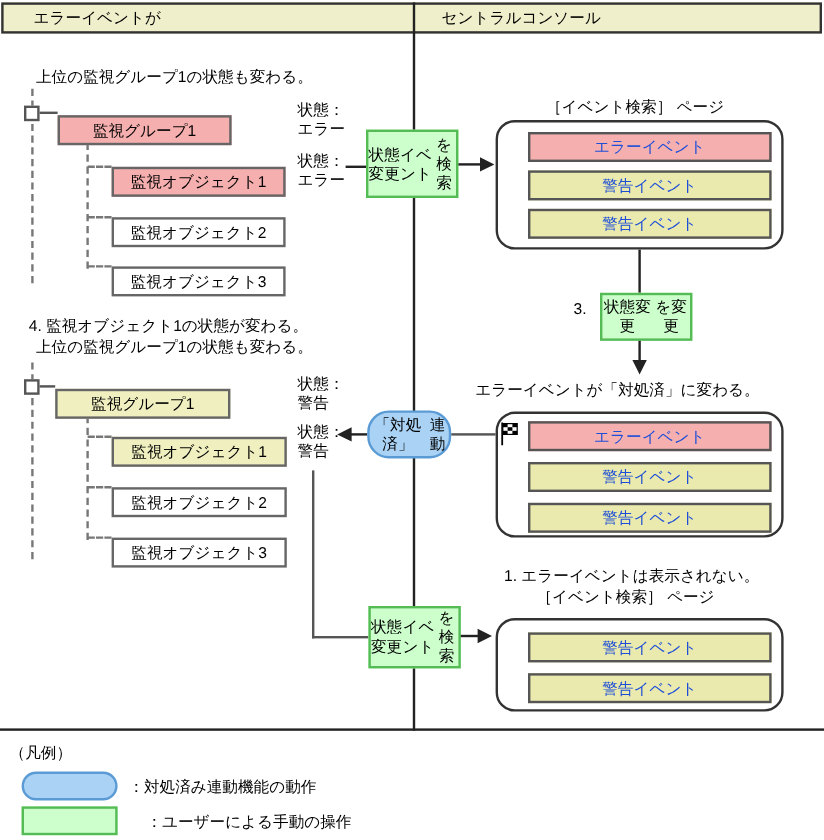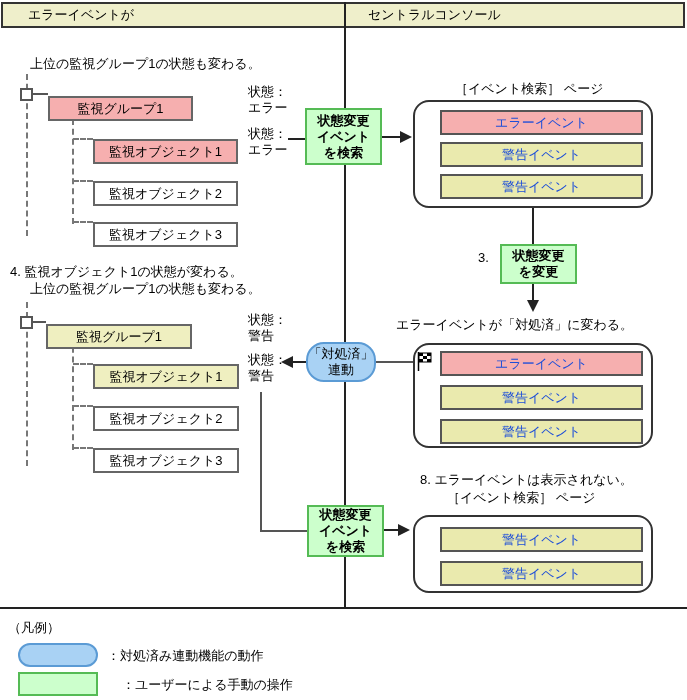--- a/index.html
+++ b/index.html
@@ -10,24 +10,24 @@
   .hdr{background:var(--header-bg,#EFEFCB);border:2px solid #333;}
   .node{display:flex;align-items:center;justify-content:center;
         border:2px solid #666;font-size:13px;color:#000;white-space:nowrap;background:#fff;margin-top:12px;}
   .pink{background:var(--error-pink,#F6AFAF);}
   .yellow{background:var(--tree-yellow,#EFEFC0);}
   .bar{display:flex;align-items:center;justify-content:center;border:2px solid #555;
        font-size:13px;color:#1d4ed8;white-space:nowrap;}
   .bar.err{background:var(--error-pink,#F6AFAF);}
   .bar.warn{background:var(--warning-yellow,#EAEAAE);}
   .gbox{background:var(--manual-green,#CCFFCC);border:2px solid var(--manual-green-border,#55BB55);
-        display:flex;flex-direction:column;align-items:center;justify-content:center;
-        font-size:13px;color:#000;line-height:16px;text-align:center;font-weight:bold;}
+        display:flex;flex-direction:row;align-items:center;justify-content:center;
+        font-size:13px;color:#000;line-height:16px;text-align:center;}
   .ell{background:var(--auto-blue,#A9D2F4);border:2px solid var(--auto-blue-border,#5B9BD5);
-       border-radius:18px;display:flex;flex-direction:column;align-items:center;justify-content:center;
+       border-radius:18px;display:flex;align-items:center;justify-content:center;
        font-size:13px;color:#000;line-height:16px;text-align:center;}
   .rrect{background:#fff;border:2px solid #333;border-radius:16px;}
   .vline{background:#222;width:2px;}
   .hline{background:#222;height:2px;}
   .vdash{width:0;border-left:2px dashed #777;}
   .hdash{height:0;border-top:2px dashed #777;}
   .ah-r{width:0;height:0;border-top:6px solid transparent;border-bottom:6px solid transparent;border-left:12px solid #222;}
   .ah-l{width:0;height:0;border-top:6px solid transparent;border-bottom:6px solid transparent;border-right:12px solid #222;}
   .ah-d{width:0;height:0;border-left:6px solid transparent;border-right:6px solid transparent;border-top:12px solid #222;}
   .sq{background:#fff;border:2px solid #555;}
@@ -130,21 +130,21 @@
     </div>
 
   <div class="abs hline" style="left:292px;top:361px;width:14px"></div>
   <div class="abs ah-l" style="left:281px;top:356px"></div>
   <div class="abs hline" style="left:376px;top:361px;width:37px;background:#555"></div>
   <div class="abs ell" style="left:306px;top:342px;width:70px;height:40px">
     <div>「対処済」</div>
     <div>連動</div>
   </div>
 
-  <div class="abs txt" style="left:10px;top:264px">4.  監視オブジェクト1の状態が変わる。</div>
+  <div class="abs txt" style="left:24px;top:264px">4.  監視オブジェクト1の状態が変わる。</div>
   <div class="abs txt" style="left:30px;top:281px">上位の監視グループ1の状態も変わる。</div>
 
   <div class="abs vdash" style="left:26px;top:302px;height:164px"></div>
   <div class="abs sq" style="left:20px;top:316px;width:13px;height:13px"></div>
   <div class="abs hline" style="left:33px;top:321px;width:13px;background:#555"></div>
   <div class="abs vdash" style="left:72px;top:337px;height:113px"></div>
   <div class="abs hdash" style="left:73px;top:363px;width:20px"></div>
   <div class="abs hdash" style="left:73px;top:405px;width:20px"></div>
   <div class="abs hdash" style="left:73px;top:447px;width:20px"></div>
 
@@ -174,21 +174,21 @@
   <div class="abs hline" style="left:260px;top:530px;width:47px;background:#555"></div>
 
   <div class="abs gbox" style="left:307px;top:505px;width:77px;height:52px">
     <div>状態変更</div>
     <div>イベント</div>
     <div>を検索</div>
   </div>
   <div class="abs hline" style="left:384px;top:529px;width:15px"></div>
   <div class="abs ah-r" style="left:398px;top:524px"></div>
 
-  <div class="abs txt" style="left:420px;top:472px">8.  エラーイベントは表示されない。</div>
+  <div class="abs txt" style="left:420px;top:472px">1.  エラーイベントは表示されない。</div>
   <div class="abs txt" style="left:447px;top:490px">［イベント検索］ ページ</div>
   <div class="abs rrect" style="left:413px;top:515px;width:240px;height:78px"></div>
   <div class="abs bar warn" style="left:440px;top:527px;width:203px;height:25px">
       <span>警告イベント</span>
     </div>
   <div class="abs bar warn" style="left:440px;top:561px;width:203px;height:25px">
       <span>警告イベント</span>
     </div>
 
   <div class="abs txt" style="left:8px;top:620px">（凡例）</div>

